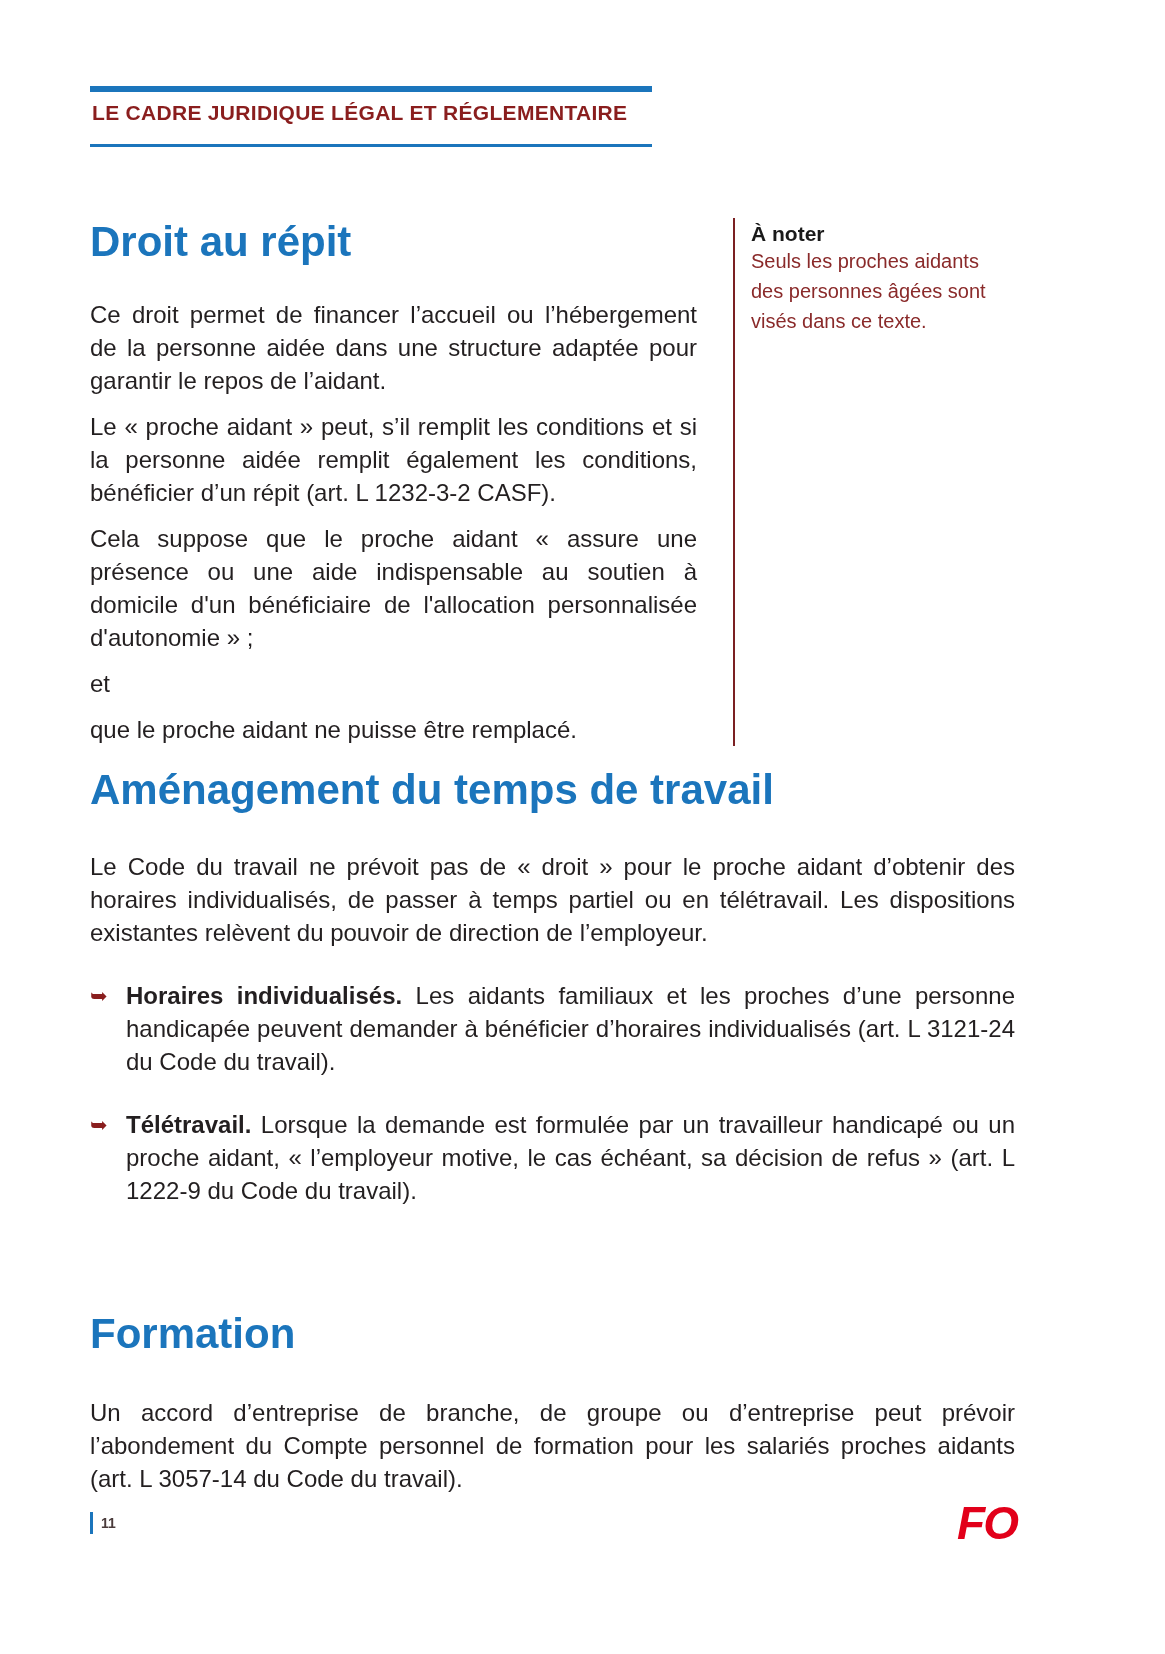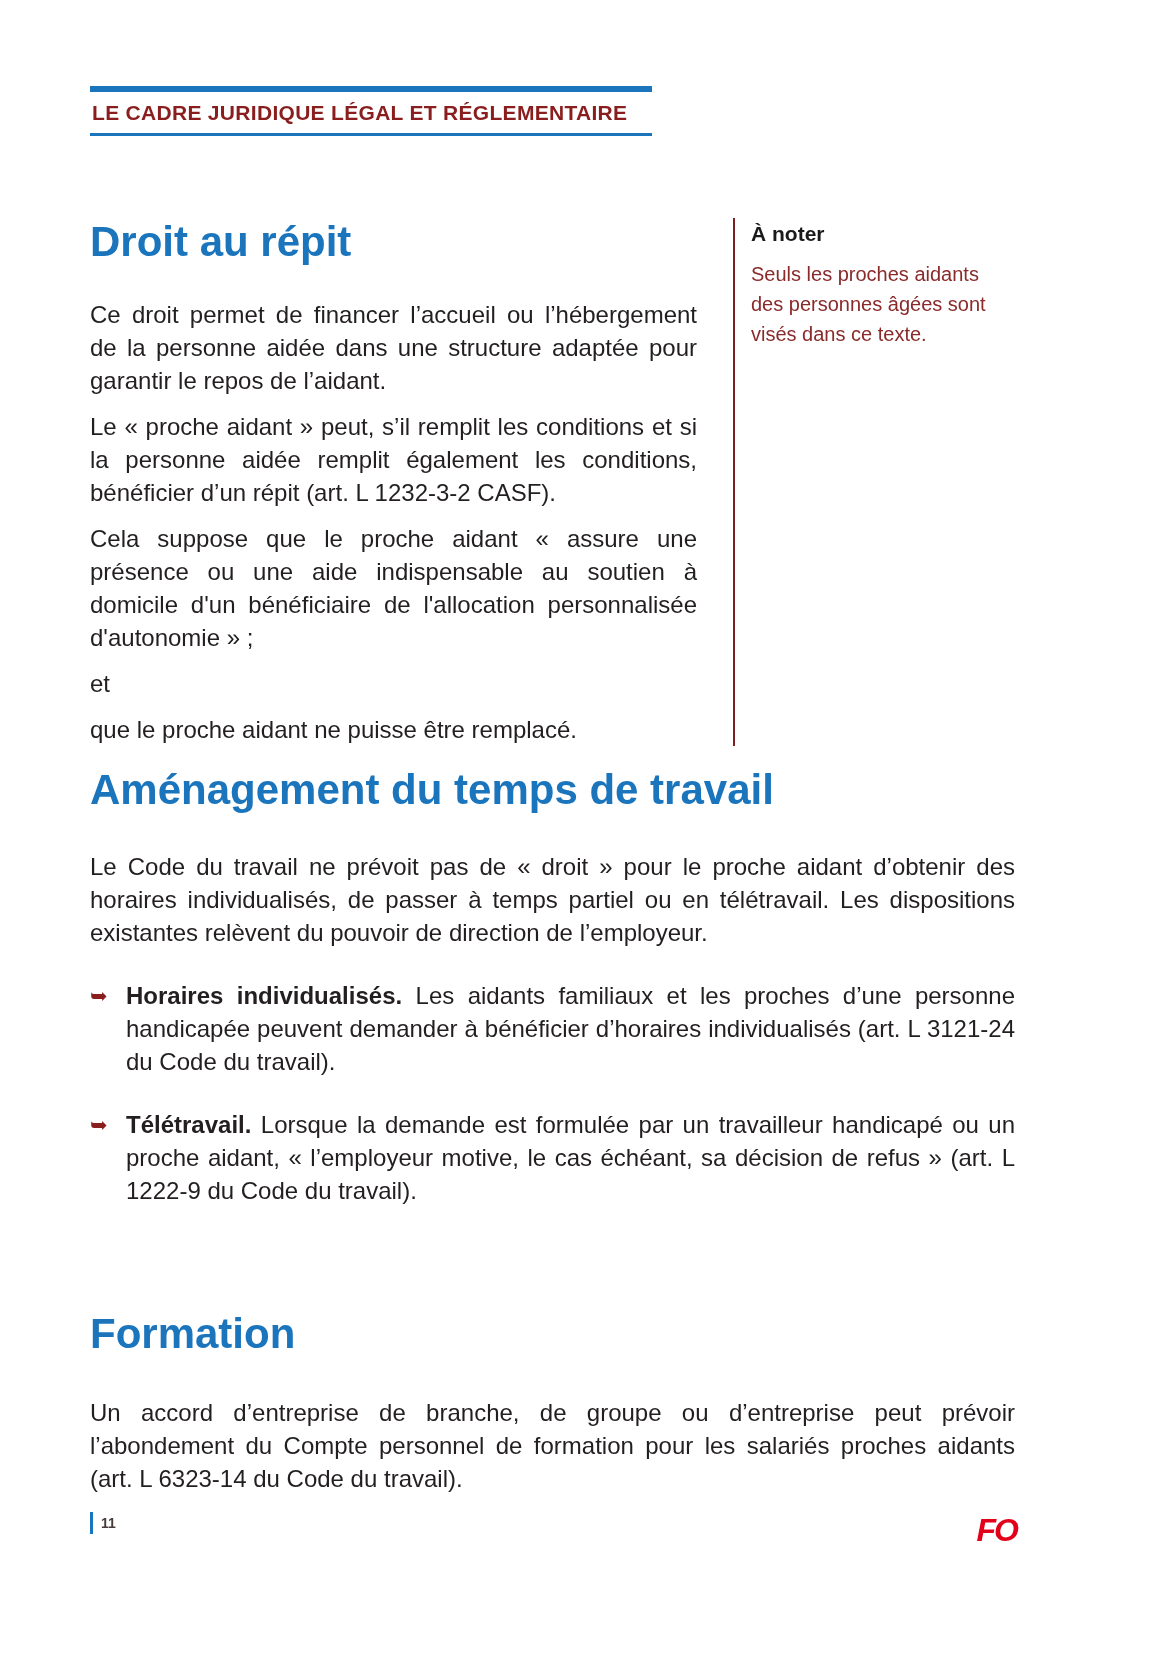--- a/index.html
+++ b/index.html
@@ -11,21 +11,21 @@
     font-family:"Liberation Sans", sans-serif;
     color:#231f20;
     overflow:hidden;
   }
 
   
   .header { position:absolute; top:86px; left:90px; width:562px; }
   .rule-top { height:6px; background:#1b75bc; }
   .header-title {
     font-size:21px; font-weight:bold; color:#8a1e1e;
-    letter-spacing:0.3px; padding:9px 0 8px 2px;
+    letter-spacing:0.3px; padding:9px 0 19px 2px;
   }
   .rule-bottom { height:3px; background:#1b75bc; }
 
   
   .section-title {
     margin:0 0 32px 0;
     font-size:42px; font-weight:bold; line-height:1.15;
     color:#1b75bc;
   }
   .para {
@@ -39,21 +39,21 @@
 
   
   .section-droit { position:absolute; top:218px; left:90px; width:925px; display:flex; align-items:stretch; }
   .s1-left { width:607px; flex:none; }
   .note {
     flex:none; width:258px;
     margin-left:36px; padding-left:16px;
     border-left:2px solid #7b2022;
   }
   .note-title { margin-top:4px; font-size:21px; font-weight:bold; color:#1a1a1a; }
-  .note-body { margin-top:13px; font-size:20px; line-height:30px; color:#8a2a2a; }
+  .note-body { font-size:20px; line-height:30px; color:#8a2a2a; }
 
   
   .section-amenagement { position:absolute; top:766px; left:90px; width:925px; }
   .section-amenagement .section-title { margin-bottom:36px; }
   .bullet { position:relative; margin-top:30px; padding-left:36px; }
   .bullet .arrow {
     position:absolute; left:0; top:0;
     color:#8a1e1e; font-size:21px; line-height:33px;
   }
 
@@ -62,21 +62,21 @@
   .section-formation .section-title { margin-bottom:38px; }
 
   
   .page-num {
     position:absolute; left:90px; bottom:120px;
     border-left:3px solid #1b75bc; padding:3px 0 3px 8px;
     font-size:14px; font-weight:bold; color:#4a3b3b;
   }
   .fo-logo {
     position:absolute; right:148px; bottom:108px;
-    font-size:32px; font-weight:bold; font-style:italic;
+    font-size:46px; font-weight:bold; font-style:italic;
     color:#e2001a; letter-spacing:-2px; line-height:1;
   }
 </style>
 </head>
 <body>
 
 <div class="page">
 
   <div class="header">
     <div class="rule-top"></div>
@@ -109,19 +109,19 @@
     </div>
 
     <div class="bullet">
       <span class="arrow">➥</span>
       <p class="para"><span class="bd">Télétravail.</span><span> Lorsque la demande est formulée par un travailleur handicapé ou un proche aidant, </span><span class="it">« l’employeur motive, le cas échéant, sa décision de refus »</span><span> (art. L 1222-9 du Code du travail).</span></p>
     </div>
   </div>
 
   <div class="section-formation">
     <h1 class="section-title">Formation</h1>
-    <p class="para">Un accord d’entreprise de branche, de groupe ou d’entreprise peut prévoir l’abondement du Compte personnel de formation pour les salariés proches aidants (art. L 6323-14 du Code du travail).</p>
+    <p class="para">Un accord d’entreprise de branche, de groupe ou d’entreprise peut prévoir l’abondement du Compte personnel de formation pour les salariés proches aidants (art. L 3057-14 du Code du travail).</p>
   </div>
 
   <div class="page-num">11</div>
   <div class="fo-logo">FO</div>
 
 </div>
 
 </body></html>

